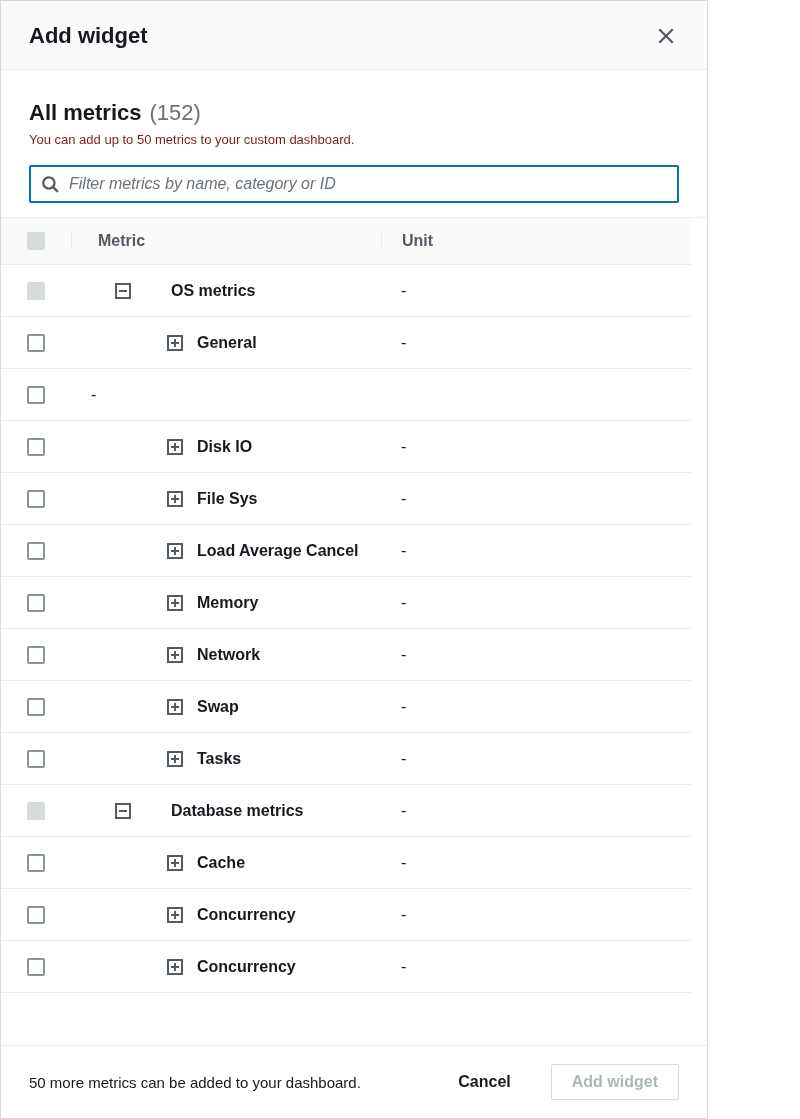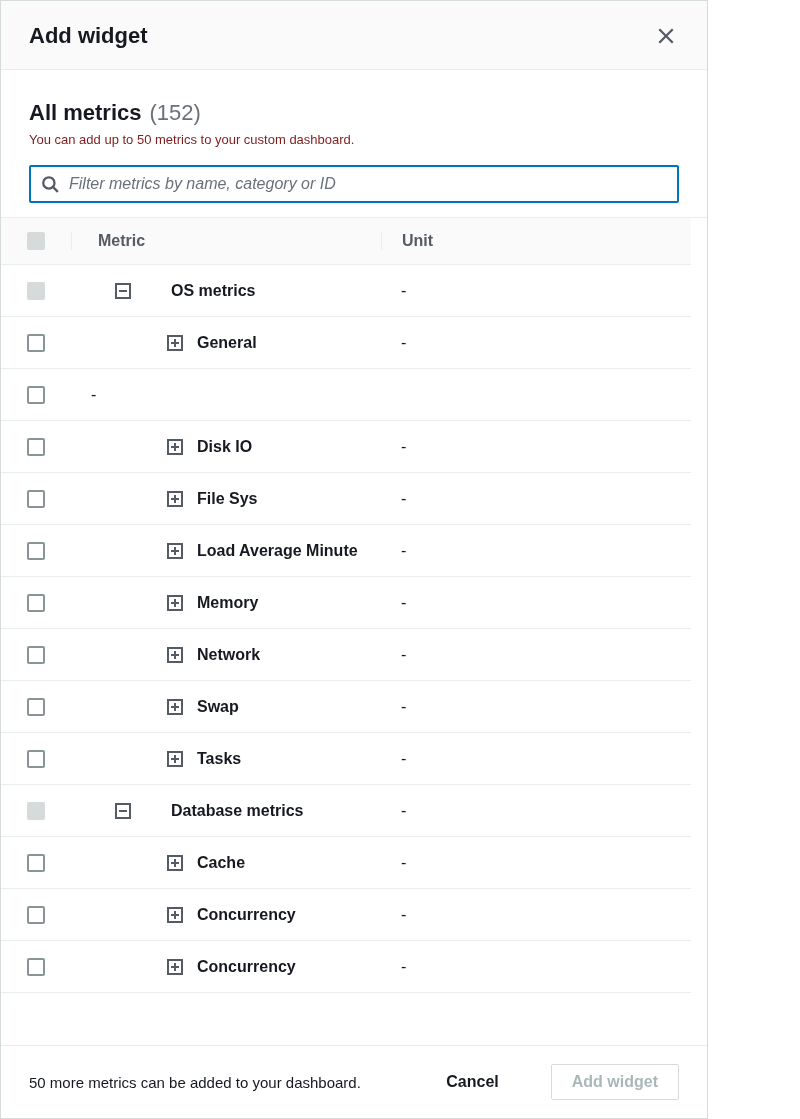--- a/index.html
+++ b/index.html
@@ -208,21 +208,21 @@
     .exp-icon.minus::before { content: ""; display:block; width:8px; height:2px; background:#545b64;}
     .exp-icon.plus::before { content: ""; display:block; width:8px; height:2px; background:#545b64; box-shadow: 0 0 0 0; }
     .exp-icon.plus { position: relative; }
     .exp-icon.plus::after { content:""; position:absolute; width:2px; height:8px; background:#545b64; }
     
     .modal-footer {
       display: flex;
       align-items: center;
       padding: 18px 28px;
       border-top: 1px solid #eaeded;
-      gap: 32px;
+      gap: 20px;
     }
     .footer-text {
       flex: 1;
       font-size: 15px;
       color: #16191f;
     }
     .btn {
       font-size: 16px;
       font-weight: 700;
       padding: 8px 20px;
@@ -339,21 +339,21 @@
             </div>
             <div class="col-unit">-</div>
           </div>
           <div class="trow">
             <div class="col-check">
               <span class="chk"></span>
             </div>
             <div class="col-metric">
               <div class="metric-cell indent-1">
                 <span class="exp-icon plus"></span>
-                <span>Load Average Minute</span>
+                <span>Load Average Cancel</span>
               </div>
             </div>
             <div class="col-unit">-</div>
           </div>
           <div class="trow">
             <div class="col-check">
               <span class="chk"></span>
             </div>
             <div class="col-metric">
               <div class="metric-cell indent-1">

